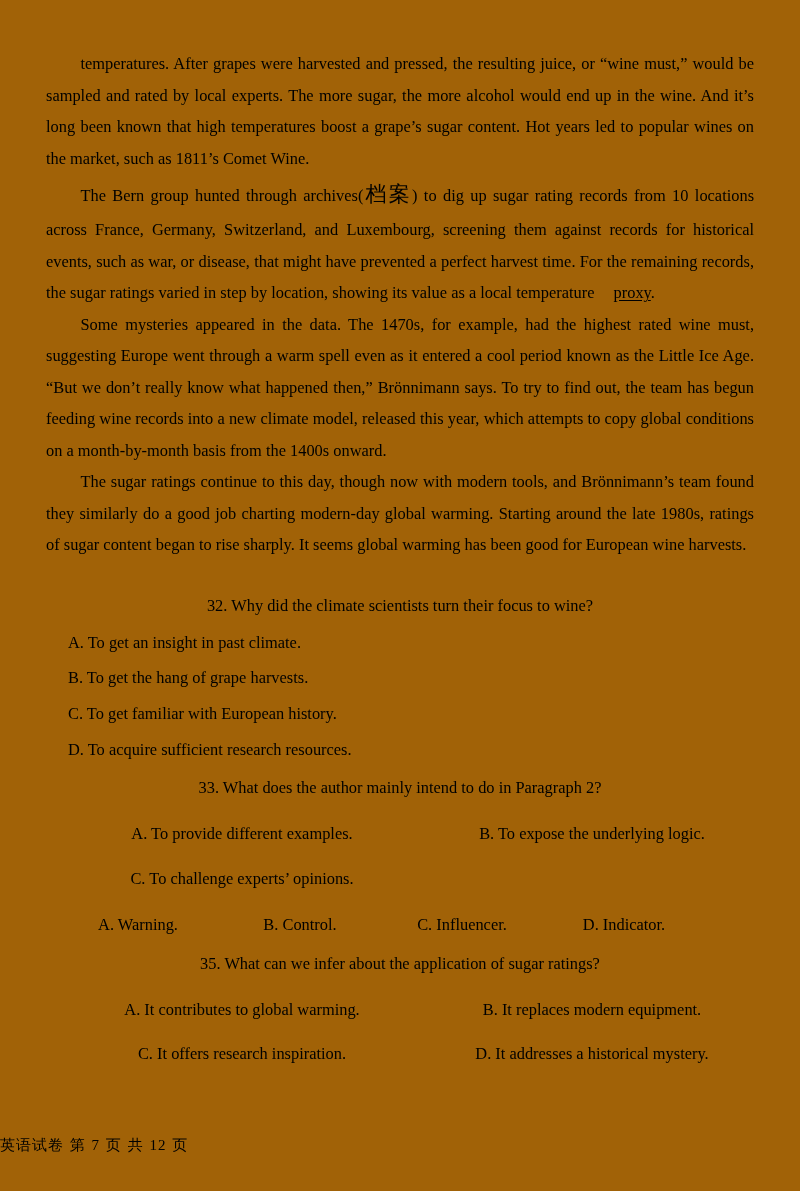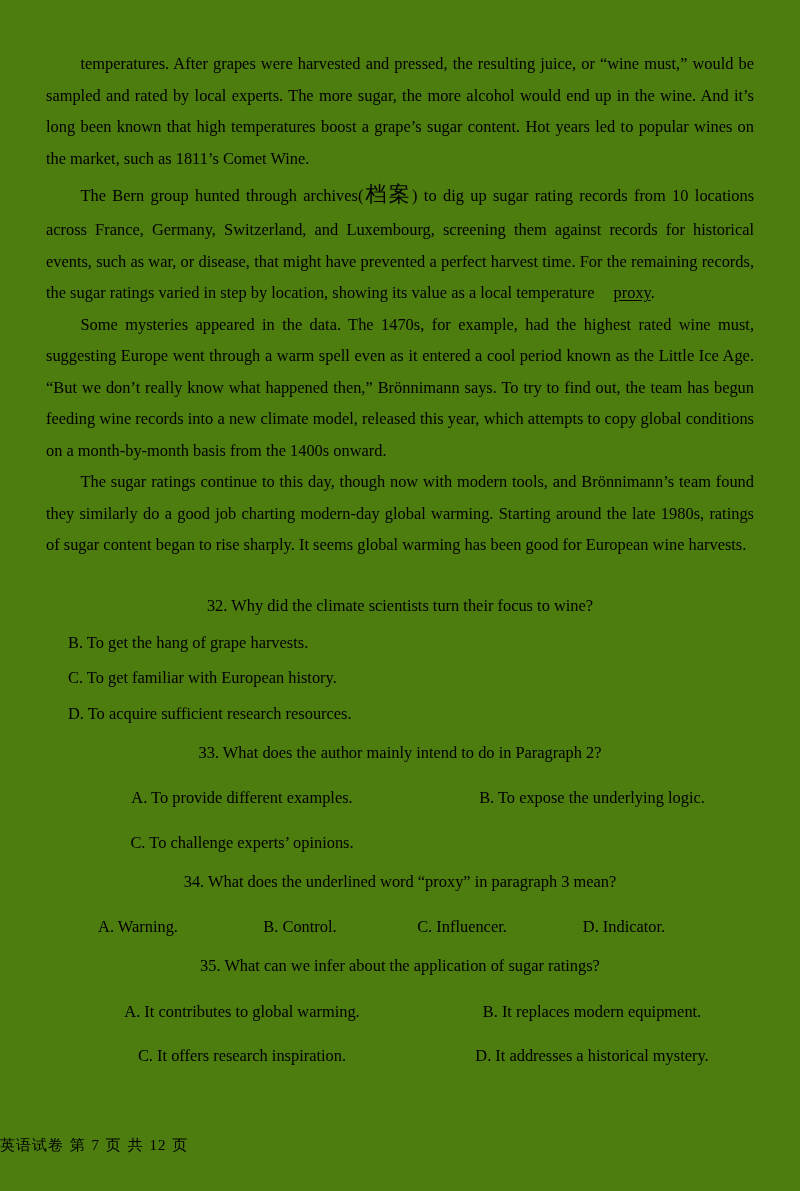--- a/index.html
+++ b/index.html
@@ -14,21 +14,21 @@
     font-family: "Liberation Serif", serif;
     color: #000000;
   }
   .page {
     position: absolute;
     left: 0; top: 0;
     width: 800px;
     height: 1191px;
     box-sizing: border-box;
     padding: 48px 46px 0 46px;
-    background: #4d7c0f;
+    background: #a16207;
   }
   .passage {
     font-size: 16.4px;
     line-height: 1.92;
     text-align: justify;
     text-justify: inter-word;
   }
   .passage p {
     margin: 0;
     text-indent: 0;
@@ -100,38 +100,38 @@
 
     <p class="indent">Some mysteries appeared in the data. The 1470s, for example, had the highest rated wine must, suggesting Europe went through a warm spell even as it entered a cool period known as the Little Ice Age. “But we don’t really know what happened then,” Brönnimann says. To try to find out, the team has begun feeding wine records into a new climate model, released this year, which attempts to copy global conditions on a month-by-month basis from the 1400s onward.</p>
 
     <p class="indent">The sugar ratings continue to this day, though now with modern tools, and Brönnimann’s team found they similarly do a good job charting modern-day global warming. Starting around the late 1980s, ratings of sugar content began to rise sharply. It seems global warming has been good for European wine harvests.</p>
   </div>
 
   <div class="questions">
 
     <div class="q-block">
       <p class="q-stem">32. Why did the climate scientists turn their focus to wine?</p>
+      <div class="opt-row single">A. To get an insight in past climate.</div>
       <div class="opt-row single">B. To get the hang of grape harvests.</div>
       <div class="opt-row single">C. To get familiar with European history.</div>
       <div class="opt-row single">D. To acquire sufficient research resources.</div>
     </div>
 
     <div class="q-block">
       <p class="q-stem">33. What does the author mainly intend to do in Paragraph 2?</p>
       <div class="opt-row">
         <div class="opt-col opt-half-a">A. To provide different examples.</div>
         <div class="opt-col opt-half-b">B. To expose the underlying logic.</div>
       </div>
       <div class="opt-row">
         <div class="opt-col opt-half-a">C. To challenge experts’ opinions.</div>
       </div>
     </div>
 
     <div class="q-block">
-      <p class="q-stem">34. What does the underlined word “proxy” in paragraph 3 mean?</p>
       <div class="opt-row">
         <div class="opt-col opt-quarter">A. Warning.</div>
         <div class="opt-col opt-quarter">B. Control.</div>
         <div class="opt-col opt-quarter">C. Influencer.</div>
         <div class="opt-col opt-quarter">D. Indicator.</div>
       </div>
     </div>
 
     <div class="q-block">
       <p class="q-stem">35. What can we infer about the application of sugar ratings?</p>

